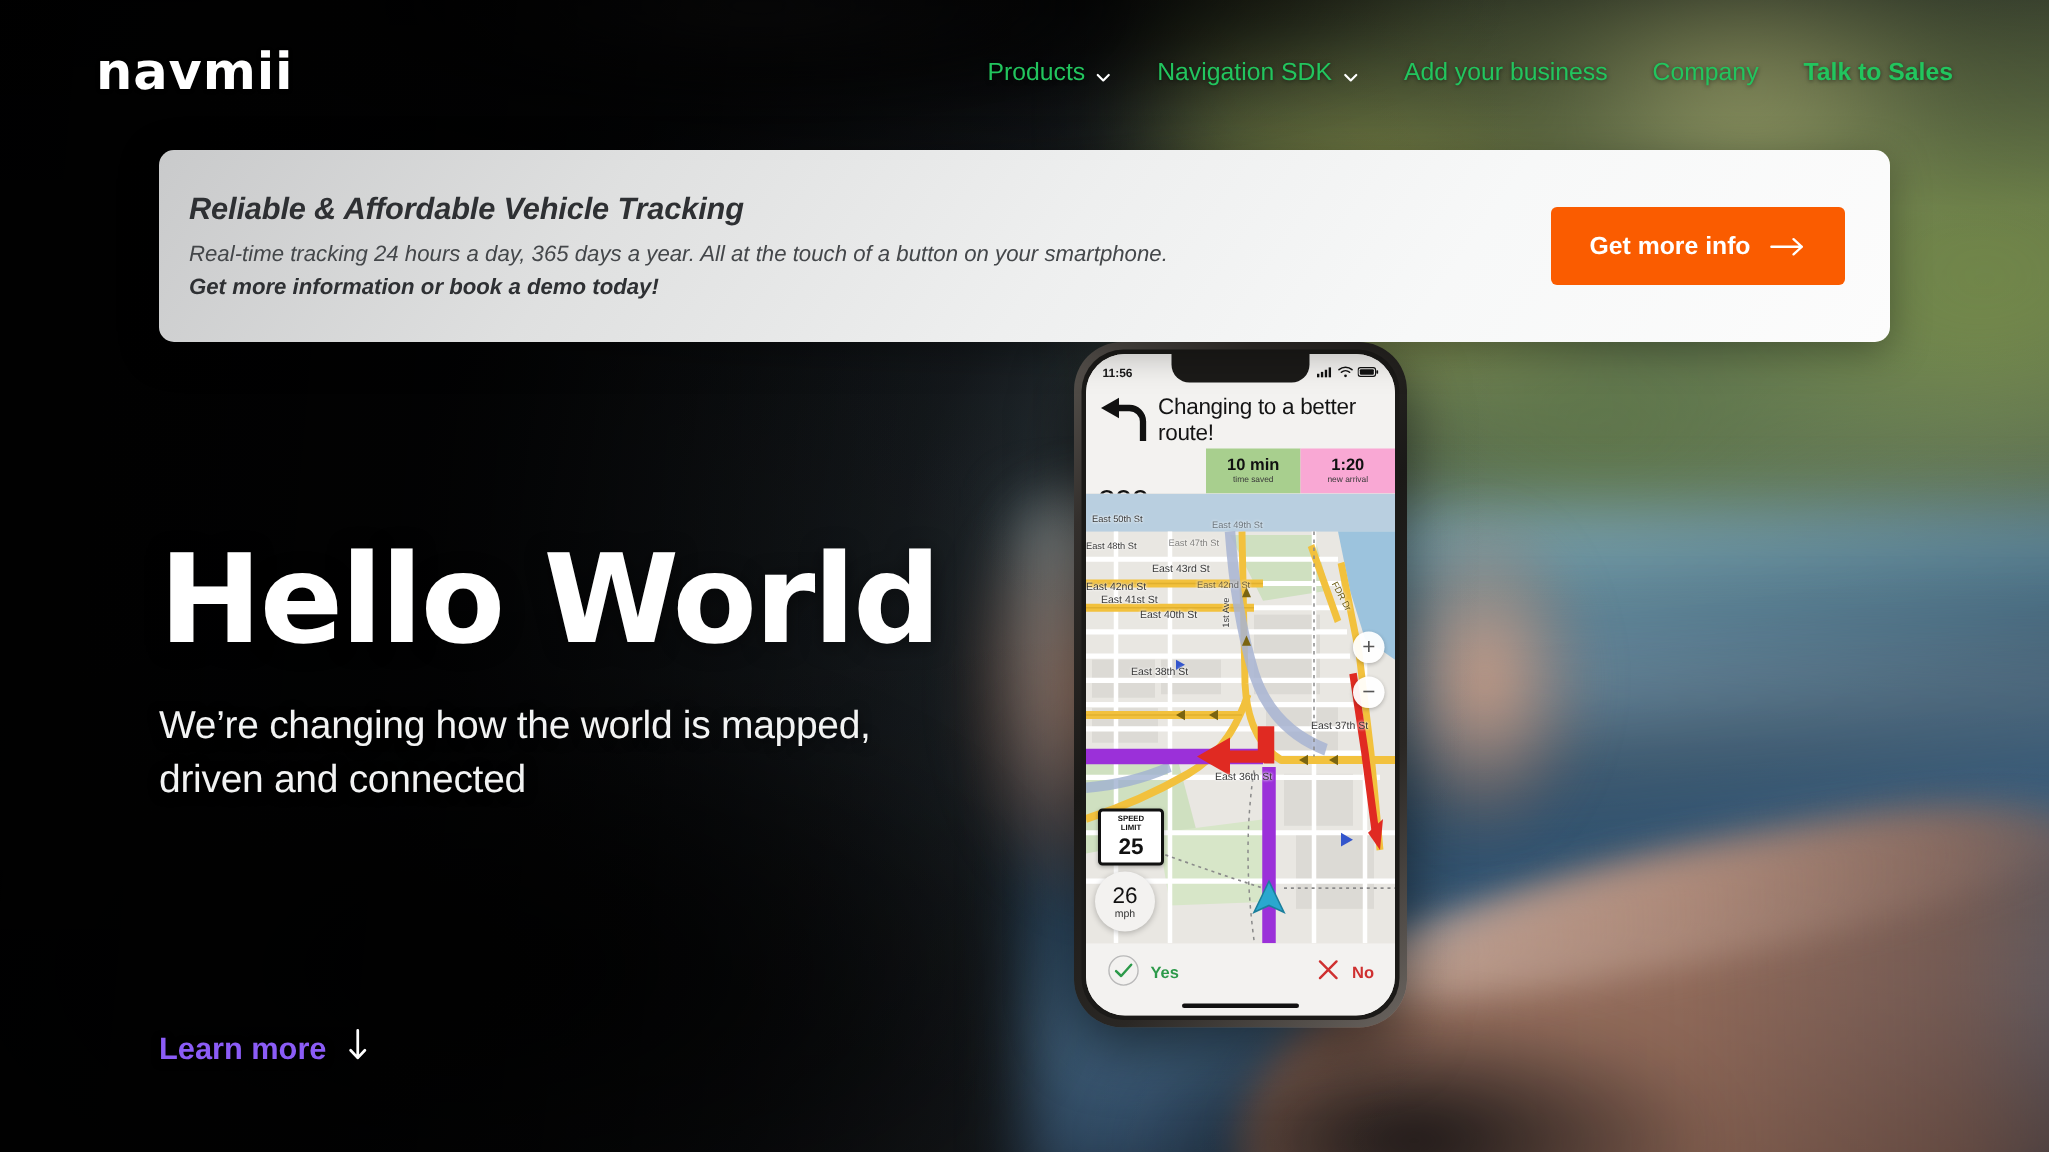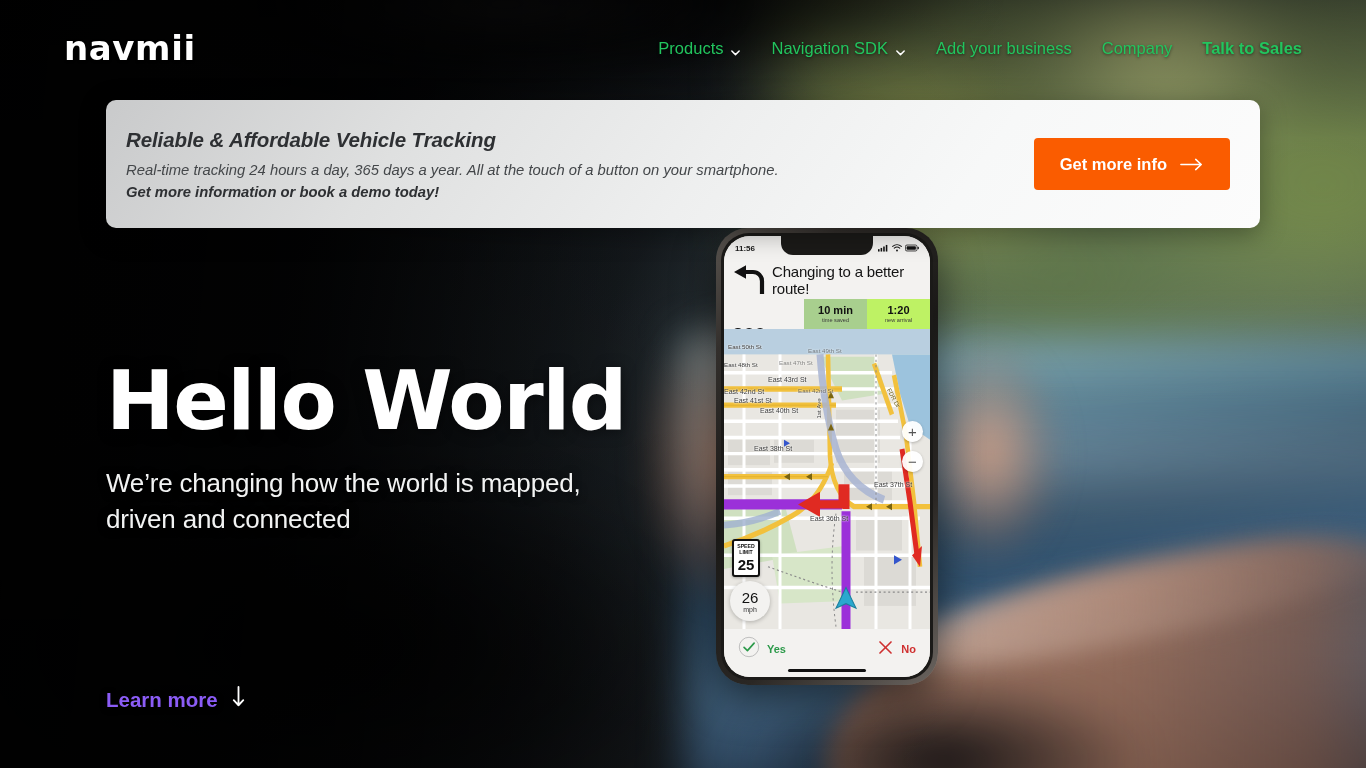--- a/index.html
+++ b/index.html
@@ -284,21 +284,21 @@
   }
   .dist-num { font-size: 21px; font-weight: 500; color: #111; letter-spacing: -0.5px; margin-top: 24px; }
   .dist-unit { font-size: 9px; font-weight: 500; color: #111; margin-left: 1px; }
   .eta-cell {
     flex: 1;
     display: flex; flex-direction: column;
     align-items: center; justify-content: center;
     line-height: 1.08;
   }
   .eta-cell.saved { background: #a8cf8e; }
-  .eta-cell.arrive { background: #bef264; }
+  .eta-cell.arrive { background: #f9a8d4; }
   .eta-main { font-size: 11px; font-weight: 700; color: #111; }
   .eta-sub { font-size: 5.6px; color: #3a3a3a; margin-top: 1px; }
 
   
   .map {
     position: relative; flex: 1; overflow: hidden;
     background: #e8e6e1;
   }
   .map svg { position: absolute; inset: 0; width: 100%; height: 100%; }
   .map-label {
@@ -316,21 +316,21 @@
     display: flex; align-items: center; justify-content: center;
     color: #555; font-size: 15px; font-weight: 300;
     box-shadow: 0 1px 3px rgba(0,0,0,0.25);
     cursor: pointer; line-height: 1;
   }
   .zoom-in { top: 92px; }
   .zoom-out { top: 122px; }
 
   .speed-limit {
     position: absolute; left: 8px; bottom: 52px;
-    width: 28px; height: 38px;
+    width: 44px; height: 38px;
     background: #fff; border: 2px solid #111;
     border-radius: 3px;
     display: flex; flex-direction: column;
     align-items: center; justify-content: center;
     box-shadow: 0 1px 3px rgba(0,0,0,0.3);
   }
   .sl-top { font-size: 5.2px; font-weight: 700; color: #111; line-height: 1.15; text-align: center; }
   .sl-num { font-size: 15px; font-weight: 700; color: #111; line-height: 1; margin-top: 1px; }
   .speedo {
     position: absolute; left: 6px; bottom: 8px;

